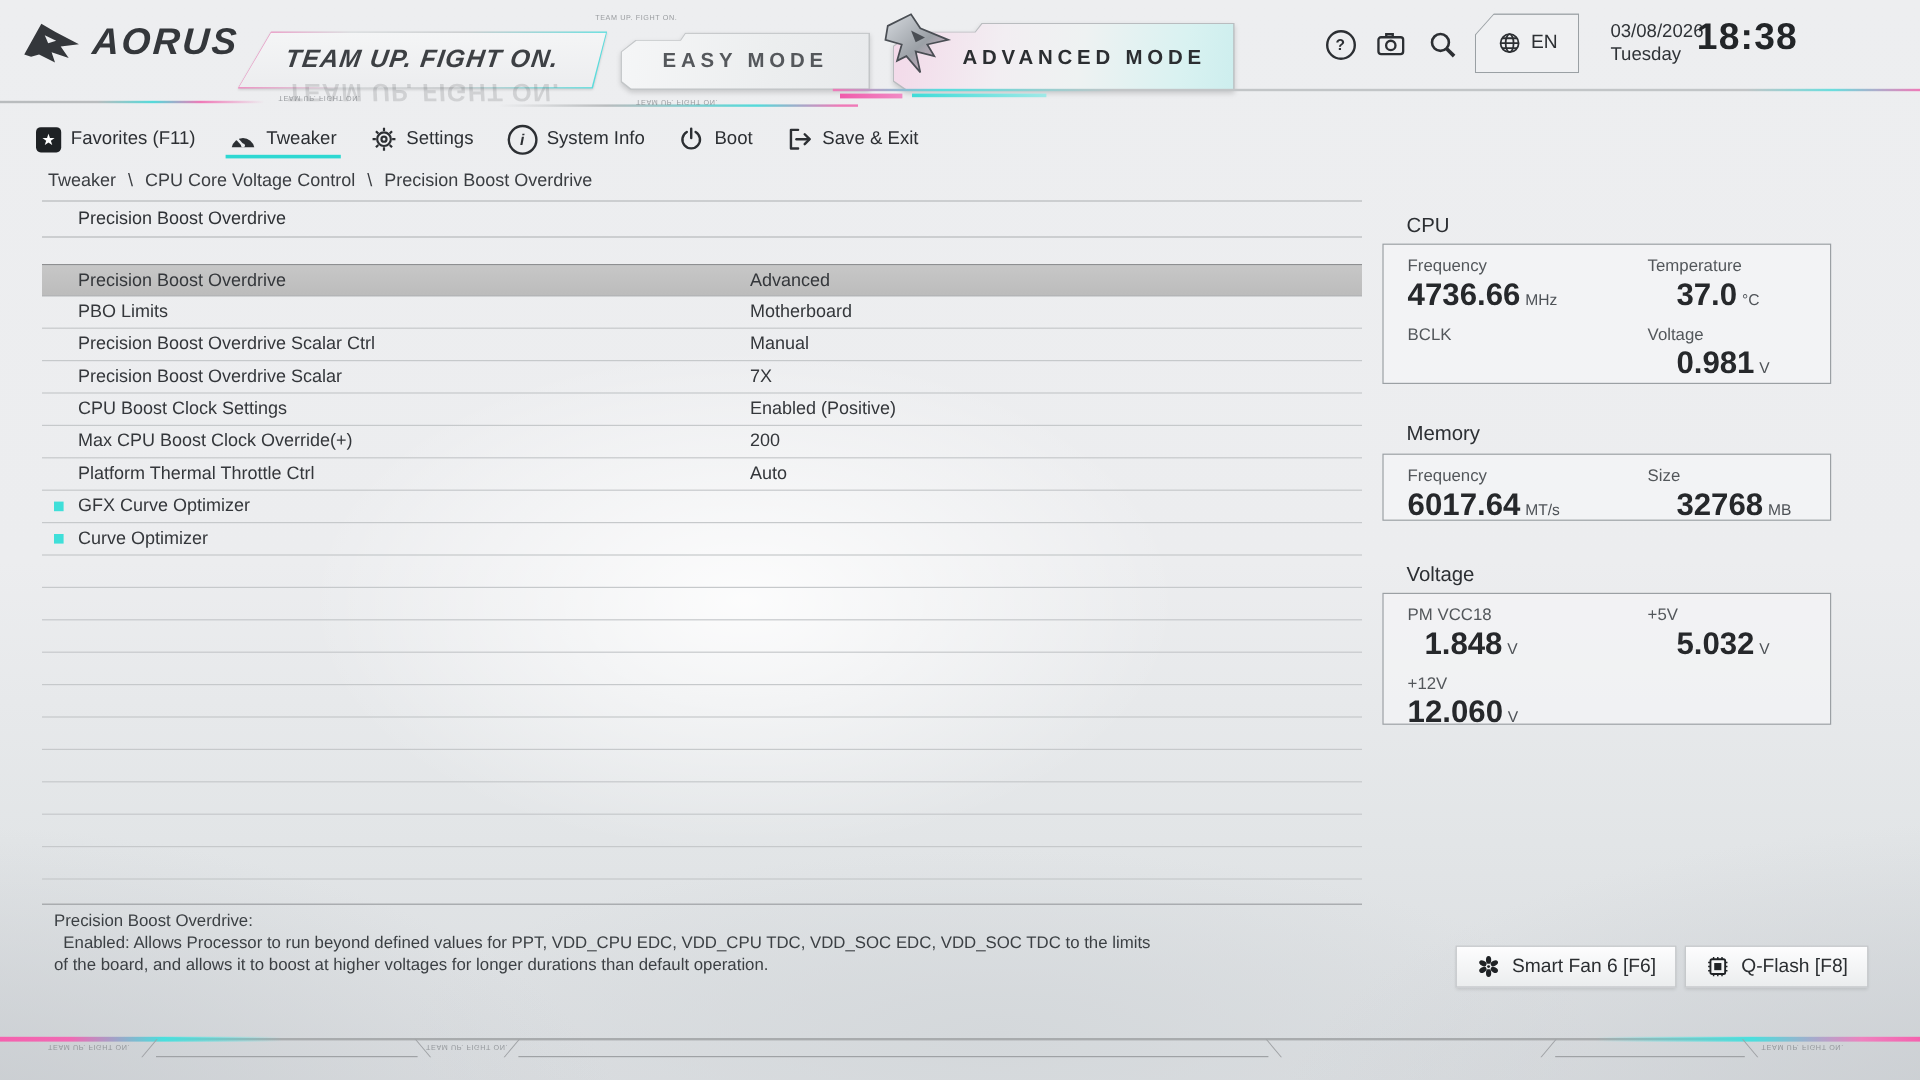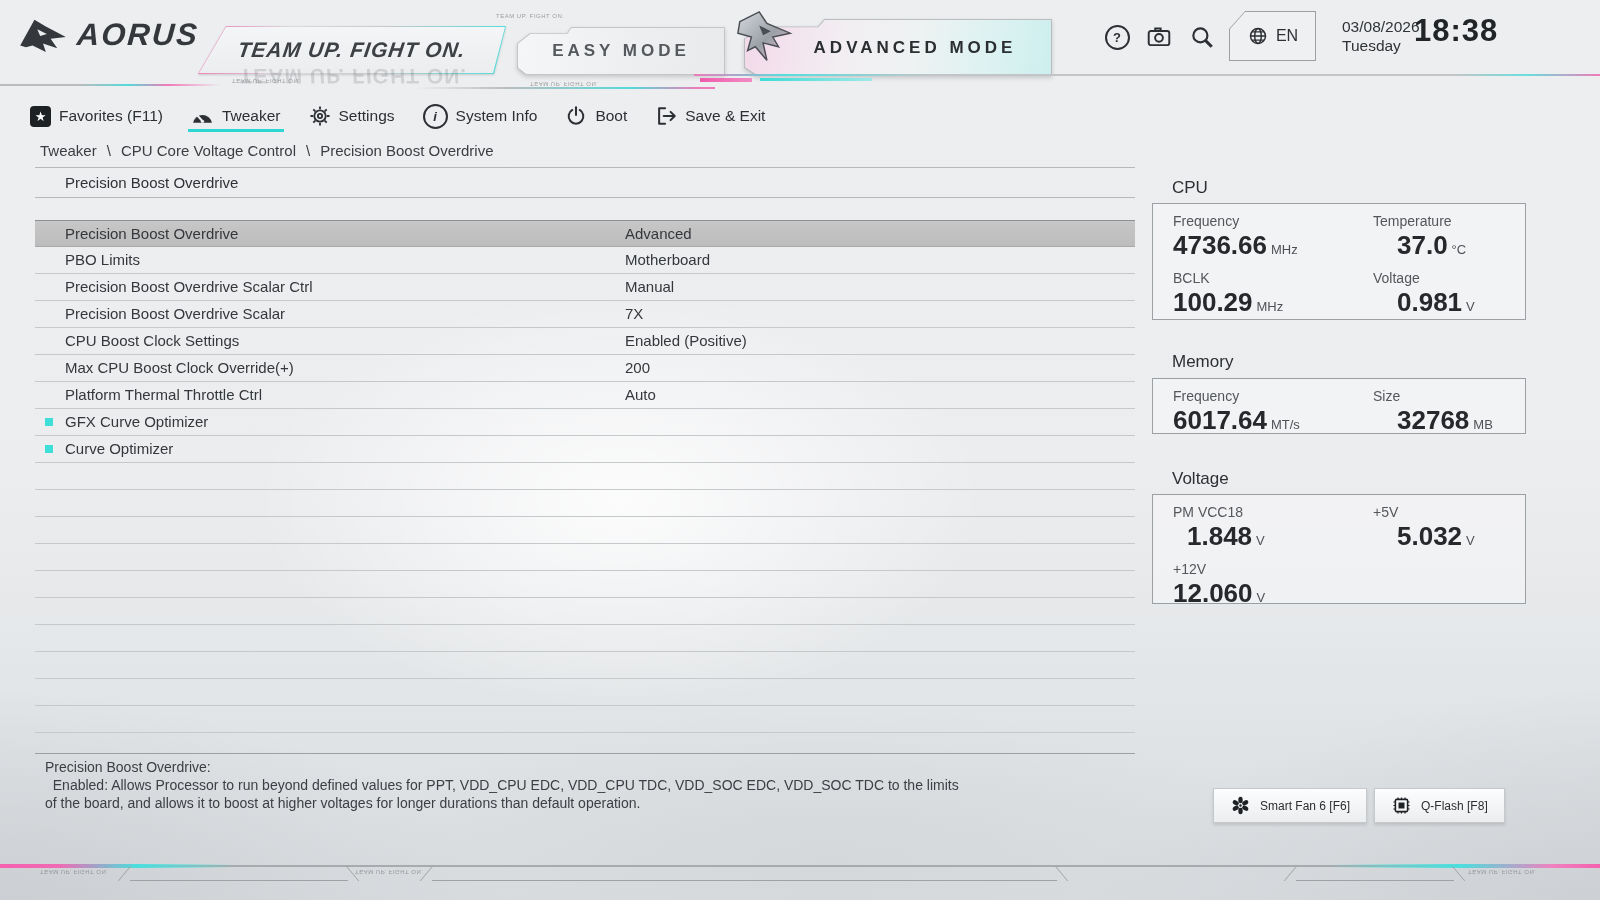--- a/index.html
+++ b/index.html
@@ -30,21 +30,21 @@
   .tiny-text{font-size:6px;letter-spacing:.5px;color:#84888c;opacity:.8;white-space:nowrap;transform:scaleY(-1);}
   .tiny-plain{transform:none;}
 
   .tab-wrap{filter:drop-shadow(0 2px 2px rgba(0,0,0,.16));}
   .tab{position:absolute;inset:0;clip-path:polygon(0 34%,6% 13%,24% 13%,26% 0,100% 0,100% 100%,4% 100%,0 86%);}
   .tab-inner{position:absolute;inset:1px;clip-path:polygon(0 34%,6% 13%,24% 13%,26% 0,100% 0,100% 100%,4% 100%,0 86%);
     display:flex;align-items:center;justify-content:center;font-size:17px;font-weight:700;letter-spacing:4px;}
   .tab-easy-wrap{left:517px;top:27px;width:208px;height:48px;}
   .tab-easy{background:#c3c6c8;}
   .tab-easy-inner{background:linear-gradient(100deg,#f5f6f7,#eceeef 60%,#e8eaec);color:#55585c;}
-  .tab-adv-wrap{left:744px;top:19px;width:308px;height:57px;}
+  .tab-adv-wrap{left:744px;top:19px;width:285px;height:57px;}
   .tab-adv{background:#b9bcbf;}
   .tab-adv-inner{background:linear-gradient(100deg,#f3d9e9 0%,#f2eef2 32%,#eef2f2 55%,#d9f2f1 84%,#cdeeee 100%);color:#2b2e31;padding-left:34px;}
   .mascot{left:734px;top:8px;}
   .adv-bar-pink{left:700px;top:78px;width:52px;height:4px;background:linear-gradient(90deg,#f05aab,#f18cc5);}
   .adv-bar-cyan{left:760px;top:78px;width:112px;height:3px;background:linear-gradient(90deg,#3fdcd8,#9fe9e7);}
   .header-line{left:694px;top:74px;width:906px;height:2px;
     background:linear-gradient(90deg,#ef7ab8,#57dede 10%,#c2c5c7 26%,#c2c5c7 84%,#6adede 92%,#f07ab8);}
   .decor-l1{left:0;top:84px;width:232px;height:2px;background:linear-gradient(90deg,#b9bcbe 35%,#54dada 55%,#ef7ab8 72%,rgba(239,122,184,0) 95%);}
   .decor-l2{left:415px;top:87px;width:300px;height:2px;background:linear-gradient(90deg,rgba(185,188,190,0),#b9bcbe 30%,#54dada 72%,#ef7ab8 95%);}
 
@@ -92,21 +92,21 @@
   .stat-label{font-size:14px;color:#53575b;line-height:17px;}
   .stat-value{font-size:26px;font-weight:600;color:#26282b;line-height:30px;}
   .unit{font-size:13px;font-weight:400;color:#4e5257;margin-left:4px;}
   .stat.indent .stat-value{padding-left:24px;}
 
   
   .footer-rule{left:35px;top:753px;width:1100px;border-top:1px solid #9da0a3;height:0;}
   .help{left:45px;top:758px;width:1010px;font-size:14px;color:#3c4044;line-height:18px;}
   .help div{white-space:pre-wrap;}
   .fbtns{left:1213px;top:788px;display:flex;gap:7px;}
-  .fbtn{height:33px;padding:0 16px;display:flex;align-items:center;gap:9px;font-size:12px;color:#2b2e31;
+  .fbtn{height:33px;padding:0 16px;display:flex;align-items:center;gap:9px;font-size:16px;color:#2b2e31;
     background:linear-gradient(#fdfdfe,#ebedee);border:1px solid #c6c9cb;box-shadow:0 2px 3px rgba(0,0,0,.12);cursor:pointer;}
 
   
   .bd-line{left:0;top:865px;width:1600px;height:2px;background:#a8abad;}
   .bd-grad-l{left:0;top:864px;width:235px;height:4px;background:linear-gradient(90deg,#f561ae,#f06ab4 25%,#4adfdd 58%,rgba(200,203,205,0));}
   .bd-grad-r{left:1330px;top:864px;width:270px;height:4px;background:linear-gradient(270deg,#f561ae,#ee82bf 18%,#4adfdd 52%,rgba(200,203,205,0));}
   .bd-seg{top:880px;height:1px;background:#9fa2a5;}
   .bd-diag{top:866px;width:1px;height:15px;background:#9fa2a5;transform:skewX(-40deg);}
 </style>
 </head>
@@ -304,21 +304,20 @@
     <div class="stat">
       <div class="stat-label">Frequency</div>
       <div class="stat-value"><span>4736.66</span><span class="unit">MHz</span></div>
     </div>
     <div class="stat indent">
       <div class="stat-label">Temperature</div>
       <div class="stat-value"><span>37.0</span><span class="unit">°C</span></div>
     </div>
     <div class="stat">
       <div class="stat-label">BCLK</div>
-      <div class="stat-value"><span>100.29</span><span class="unit">MHz</span></div>
     </div>
     <div class="stat indent">
       <div class="stat-label">Voltage</div>
       <div class="stat-value"><span>0.981</span><span class="unit">V</span></div>
     </div>
   </div>
 
   <div class="abs side-title" style="top:352px;">Memory</div>
   <div class="abs sbox" style="top:378px;height:56px;">
     <div class="stat">

